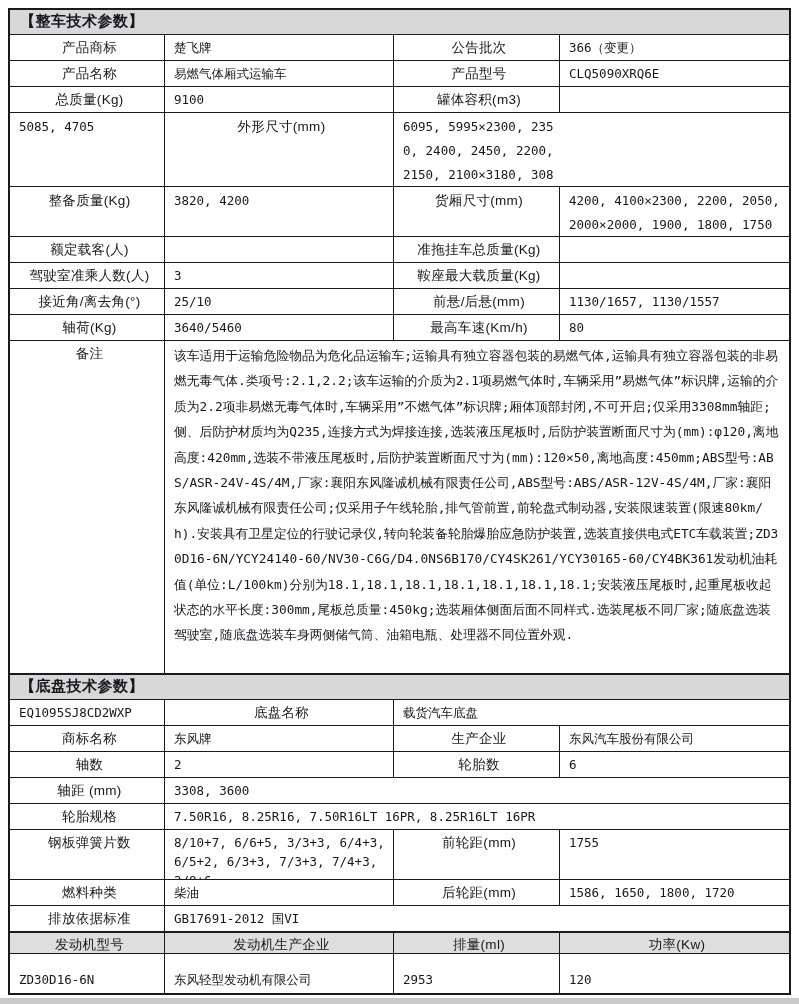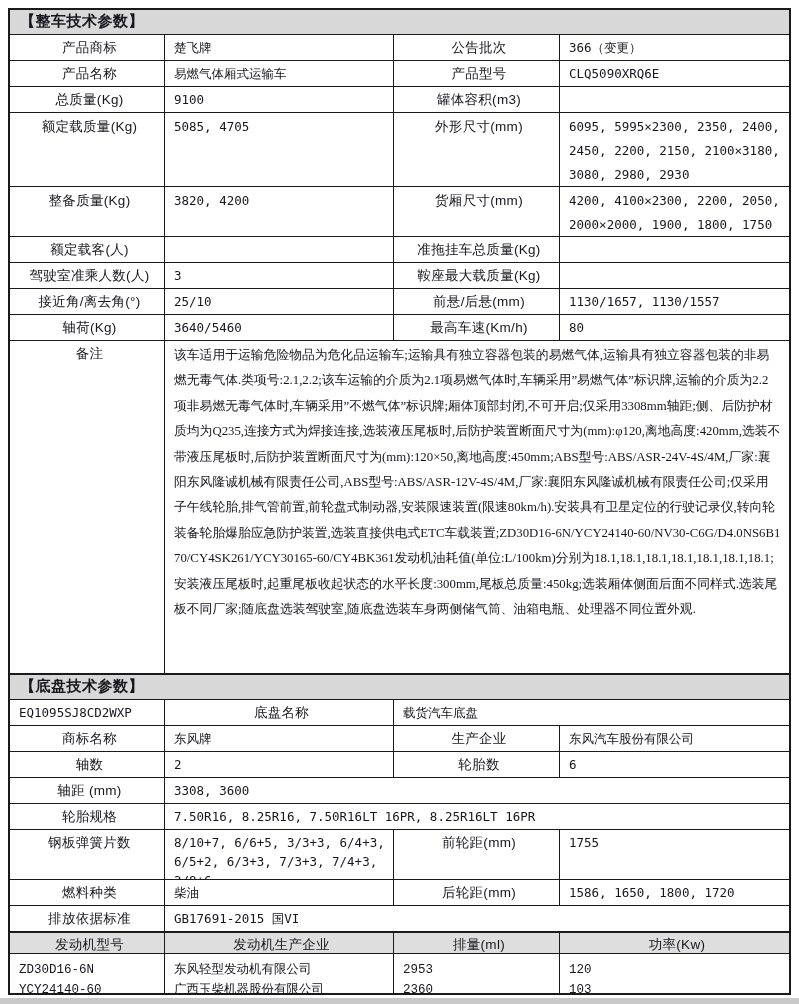--- a/index.html
+++ b/index.html
@@ -23,30 +23,30 @@
     overflow:hidden;box-sizing:border-box;
   }
   .cell:last-child{border-right:none}
   .lab{font-size:13.5px;line-height:19px;letter-spacing:.3px;text-align:center;}
   .val{
     font-family:"DejaVu Sans Mono","Liberation Sans",sans-serif;
     font-size:12.5px;line-height:19px;word-break:break-all;
   }
   .tall .cell{line-height:24px;padding-top:2px;}
   .span3{grid-column:2/5;}
-  .remarks{font-size:12.8px;line-height:25.4px;padding-top:2px;padding-right:8px;font-family:Liberation Serif, serif;}
+  .remarks{font-size:12.8px;line-height:25.4px;padding-top:2px;padding-right:8px;}
   .sec-title{
     background:#d8d8d8;font-weight:bold;font-size:15px;
     display:flex;align-items:center;padding:0 19px 1px 10px;
     border-bottom:1px solid #1a1a1a;box-sizing:border-box;letter-spacing:.5px;
   }
   .bt1{border-top:1px solid #1a1a1a;}
   .ehead{background:#dedede;}
   .ehead .lab{line-height:17px;}
-  .ebody .cell{padding-top:6px;font-family:Liberation Mono, monospace;}
+  .ebody .cell{padding-top:16px;}
   .eline{height:20px;line-height:20px;}
   .bottom-strip{
     position:absolute;left:0;bottom:0;width:799px;height:6px;background:#c9c9c9;
   }
 </style>
 </head>
 <body>
 
 <div class="doc">
 
@@ -64,21 +64,20 @@
     <div class="cell lab">产品型号</div>
     <div class="cell val">CLQ5090XRQ6E</div>
   </div>
   <div class="row h26">
     <div class="cell lab">总质量(Kg)</div>
     <div class="cell val">9100</div>
     <div class="cell lab">罐体容积(m3)</div>
     <div class="cell val"></div>
   </div>
   <div class="row h74 tall">
-    <div class="cell lab">额定载质量(Kg)</div>
     <div class="cell val">5085, 4705</div>
     <div class="cell lab">外形尺寸(mm)</div>
     <div class="cell val">6095, 5995×2300, 2350, 2400, 2450, 2200, 2150, 2100×3180, 3080, 2980, 2930</div>
   </div>
   <div class="row h50 tall">
     <div class="cell lab">整备质量(Kg)</div>
     <div class="cell val">3820, 4200</div>
     <div class="cell lab">货厢尺寸(mm)</div>
     <div class="cell val">4200, 4100×2300, 2200, 2050, 2000×2000, 1900, 1800, 1750</div>
   </div>
@@ -146,21 +145,21 @@
     <div class="cell val">1755</div>
   </div>
   <div class="row h26">
     <div class="cell lab">燃料种类</div>
     <div class="cell val">柴油</div>
     <div class="cell lab">后轮距(mm)</div>
     <div class="cell val">1586, 1650, 1800, 1720</div>
   </div>
   <div class="row h26">
     <div class="cell lab">排放依据标准</div>
-    <div class="cell val span3">GB17691-2015 国VI</div>
+    <div class="cell val span3">GB17691-2012 国VI</div>
   </div>
 
   <div class="row h22 ehead bt1">
     <div class="cell lab">发动机型号</div>
     <div class="cell lab">发动机生产企业</div>
     <div class="cell lab">排量(ml)</div>
     <div class="cell lab">功率(Kw)</div>
   </div>
   <div class="row h43 ebody">
     <div class="cell val">

